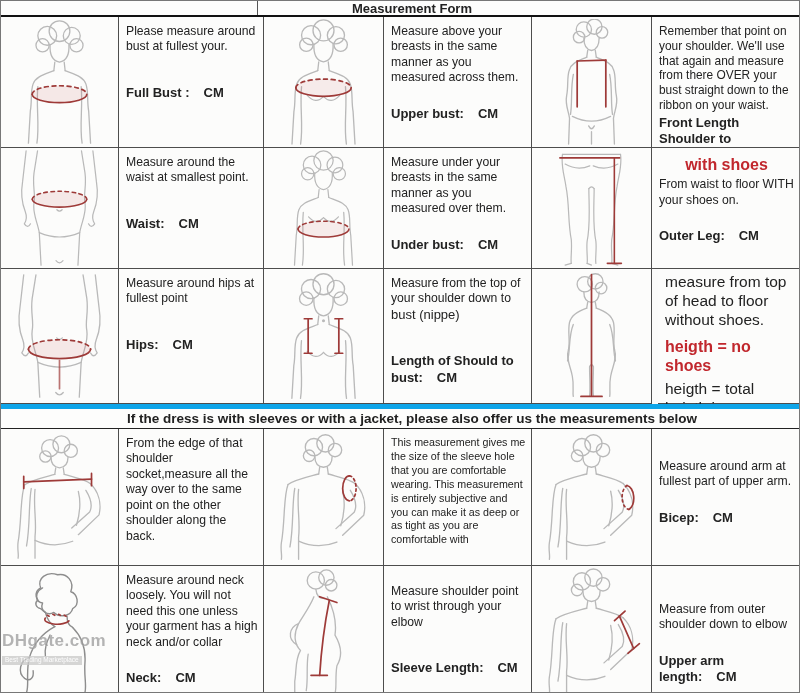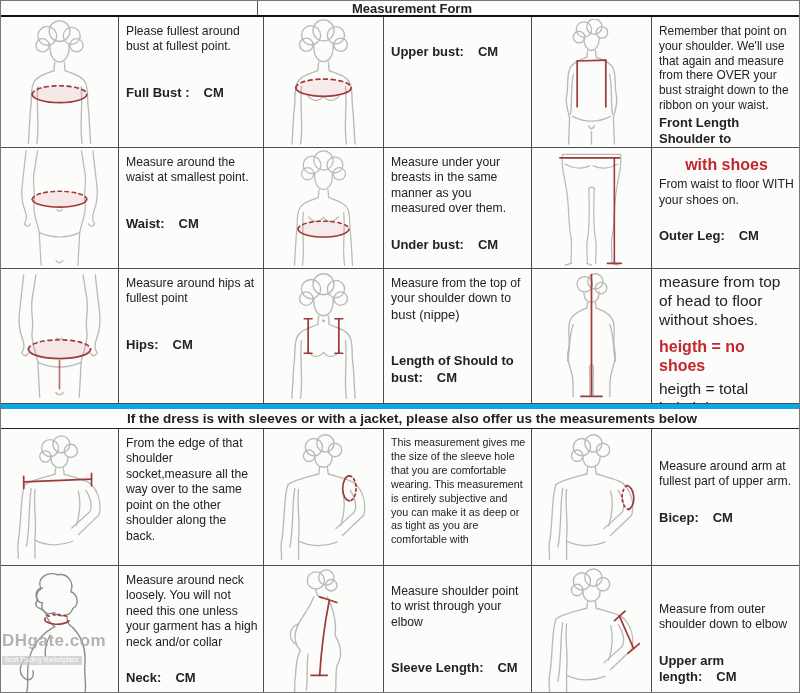--- a/index.html
+++ b/index.html
@@ -37,21 +37,21 @@
   .fig svg{width:100%;height:100%;}
   .txt{padding:7px 5px 5px 7px;font-size:12.2px;line-height:1.27;background:#fcfcfb;}
   .desc{margin:0 0 0 0;}
   .lbl{font-weight:bold;font-size:13px;margin-top:16px;}
   .lbl .unit{margin-left:14px;}
   .mt-lg{margin-top:30px;}
   .mt-md{margin-top:20px;}
   .small .desc{font-size:10.7px;line-height:1.3;}
   .tight{font-size:11.9px;line-height:1.24;}
   .redhead{color:var(--red);font-weight:bold;font-size:16px;text-align:center;margin:0 0 2px 0;}
-  .bigtxt{font-size:15.5px;line-height:1.22;padding-top:4px;}
+  .bigtxt{font-size:15.5px;line-height:1.22;padding-top:4px;margin-left:6px;}
   .bigtxt .hl{color:var(--red);font-weight:bold;font-size:16px;margin:7px 0 4px 0;}
   .bigtxt .lbl2{font-size:15.5px;}
   .r5{border-bottom:none !important;}
   
   .sk{stroke:var(--sketch);fill:none;stroke-width:1.4;stroke-linecap:round;stroke-linejoin:round;}
   .sk2{stroke:#8d8d8d;fill:none;stroke-width:1.5;stroke-linecap:round;stroke-linejoin:round;}
   .skl{stroke:var(--sketch);fill:none;stroke-width:1.3;stroke-linecap:round;}
   .ml{stroke:var(--mline);fill:none;stroke-width:1.8;stroke-linecap:round;}
   .watermark{
     position:absolute;left:1px;top:66px;z-index:3;opacity:.75;pointer-events:none;
@@ -171,35 +171,36 @@
 
     <div class="fig">
       <svg viewBox="0 0 120 132">
         <use href="#s-bust" class="sk"></use>
         <ellipse cx="60" cy="79" rx="29" ry="9" fill="rgba(200,90,90,0.12)" stroke="none"></ellipse>
         <path class="ml" d="M31,79 A29,9 0 0 0 89,79"></path>
         <path class="ml" d="M31,79 A29,9 0 0 1 89,79" stroke-dasharray="4 4" stroke-width="2.4"></path>
       </svg>
     </div>
     <div class="txt">
-      <p class="desc">Please fullest around bust at fullest point.</p>
+      <p class="desc">Please measure around bust at fullest your.</p>
       <div class="lbl mt-lg">
         <span>Full Bust :</span><span class="unit">CM</span>
       </div>
     </div>
     <div class="fig">
       <svg viewBox="0 0 120 132">
         <use href="#s-bust" class="sk"></use>
         <path class="skl" d="M43,80 Q52,90 60,81 M60,81 Q68,90 77,80"></path>
         <ellipse cx="60" cy="72" rx="29" ry="9" fill="rgba(200,90,90,0.10)" stroke="none"></ellipse>
         <path class="ml" d="M31,72 A29,9 0 0 0 89,72"></path>
         <path class="ml" d="M31,72 A29,9 0 0 1 89,72" stroke-dasharray="4 4" stroke-width="2.4"></path>
       </svg>
     </div>
     <div class="txt">
+      <p class="desc">Measure above your breasts in the same manner as you measured across them.</p>
       <div class="lbl mt-md">
         <span>Upper bust:</span><span class="unit">CM</span>
       </div>
     </div>
     <div class="fig">
       <svg viewBox="0 0 120 132">
         <use href="#s-ffull" class="sk"></use>
         <g class="ml" stroke-width="2">
           <path d="M45,44 L75,43"></path>
           <path d="M45,44 L45,92 M75,43 L75,92"></path>

